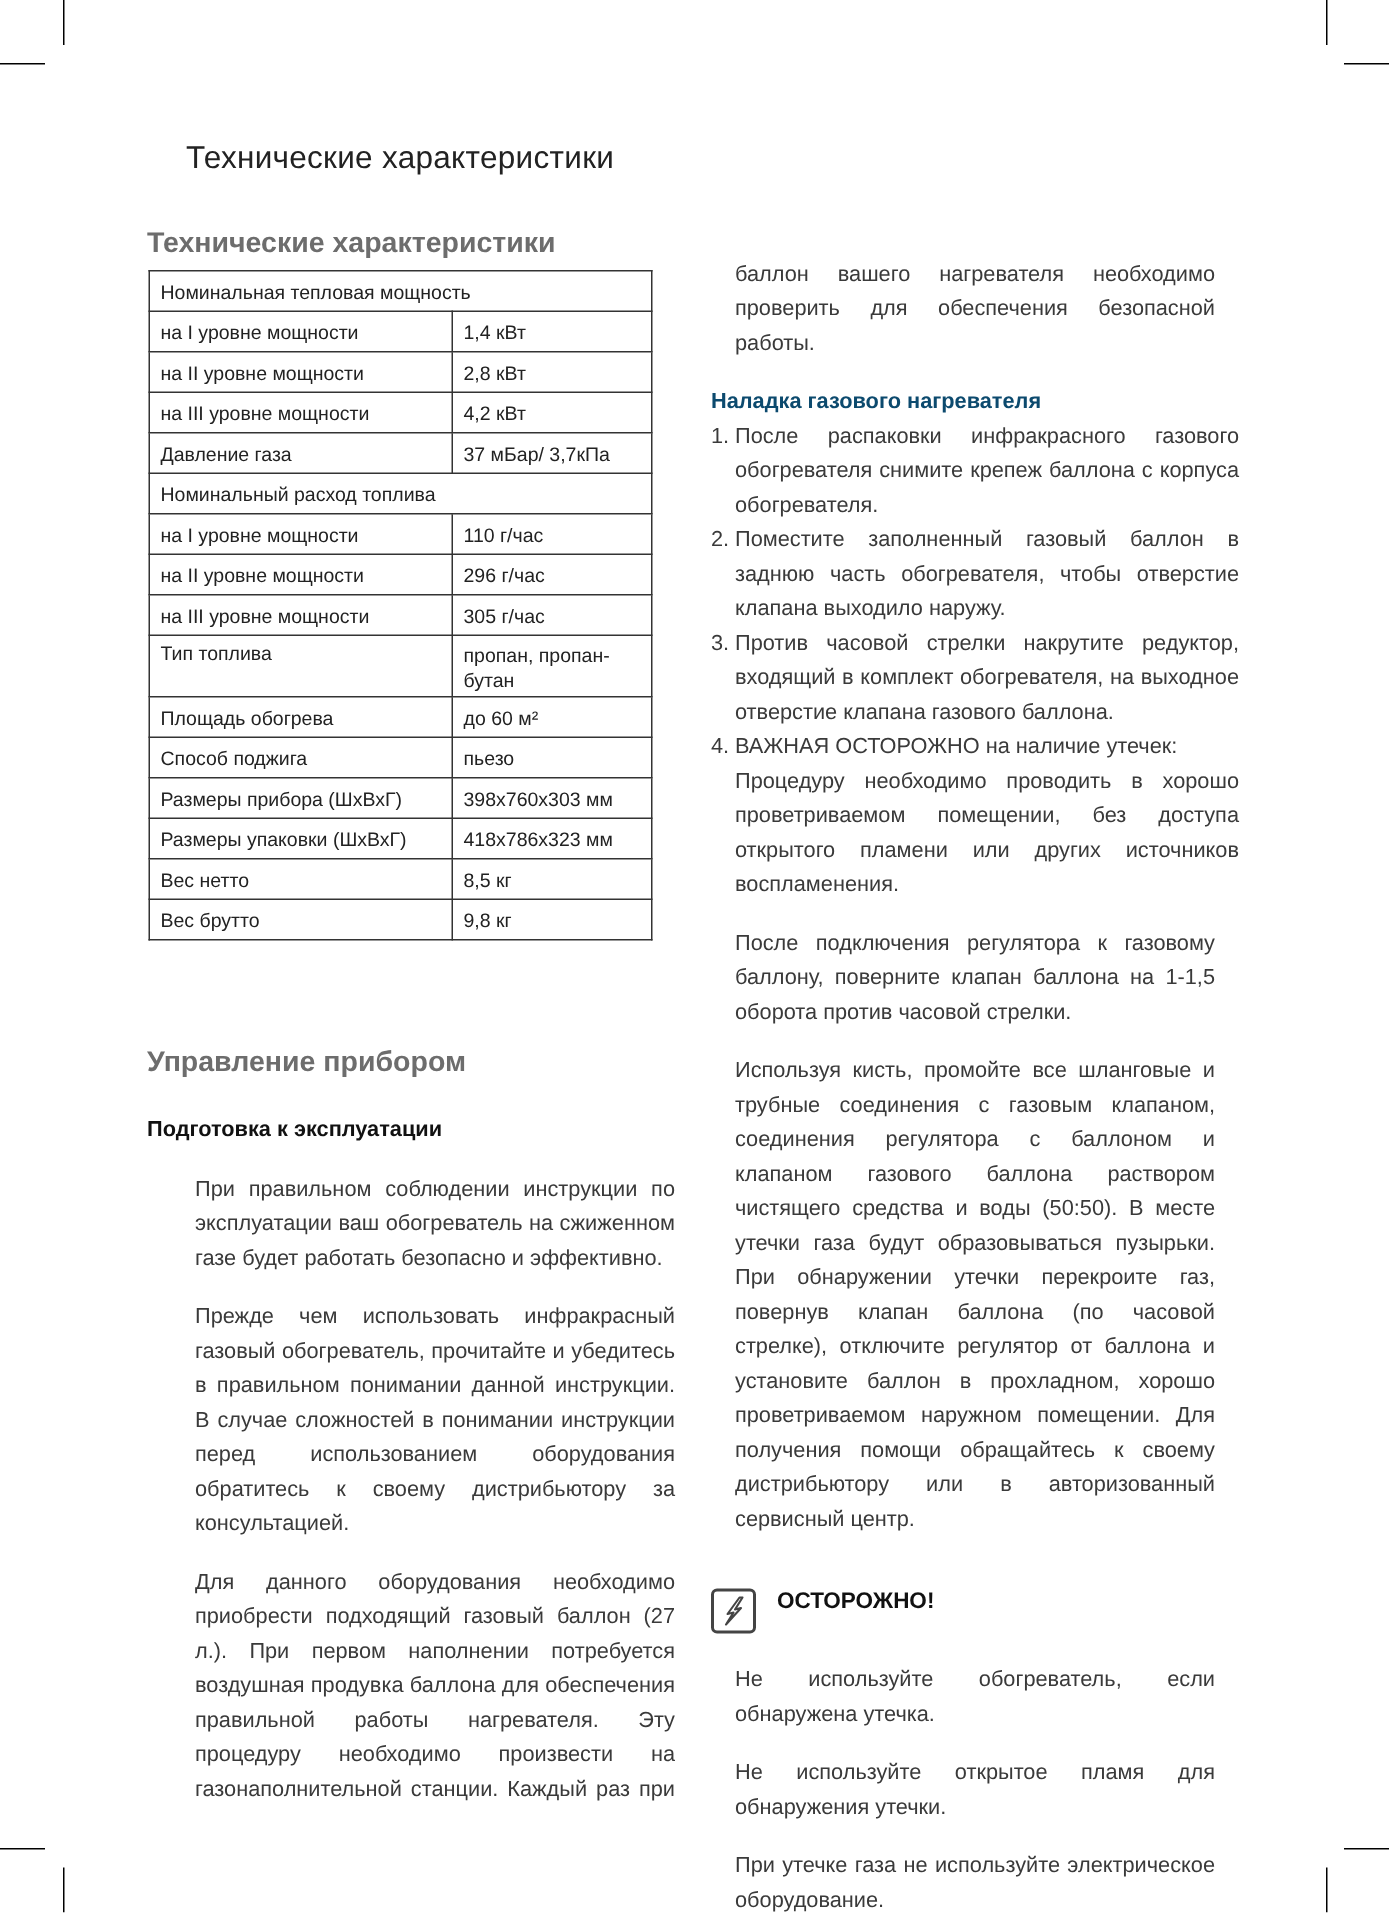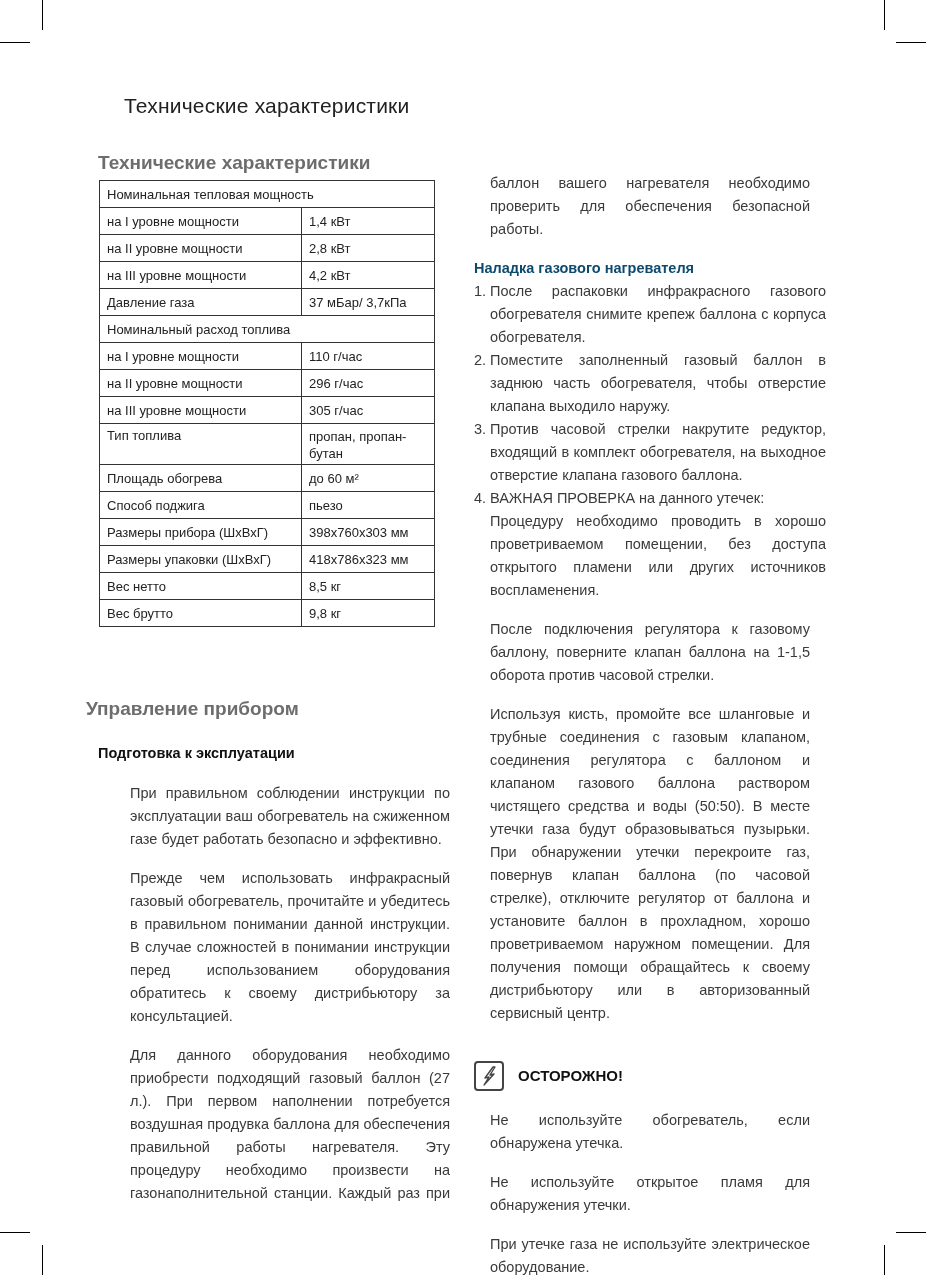--- a/index.html
+++ b/index.html
@@ -10,29 +10,29 @@
   .col { position: absolute; width: 352px; }
   .col-right { left: 474px; top: 156px; }
   .section-h { font-size: 19px; font-weight: bold; color: #6d6d6d; margin: 0; }
   .specs-h { position: absolute; left: 98px; top: 152px; }
   table.specs { position: absolute; left: 99px; top: 180px; width: 336px; border-collapse: collapse; font-size: 13px; color: #222; }
   table.specs td { border: 1px solid #333; padding: 0 7px; height: 26px; vertical-align: middle; }
   table.specs td.lbl-indent { text-align: left; }
   table.specs td.val { width: 118px; }
   table.specs tr.tall td { height: 36px; vertical-align: top; padding-top: 4px; }
   table.specs tr.tall td.val { line-height: 17px; margin-left: 36px; }
-  .control-h { position: absolute; left: 86px; top: 698px; text-align: right; }
+  .control-h { position: absolute; left: 98px; top: 698px; text-align: right; }
   .prep-h { position: absolute; left: 98px; top: 745px; font-size: 14.5px; font-weight: bold; color: #111; margin: 0; }
   .body-text { font-size: 14.5px; line-height: 23px; text-align: justify; color: #3a3a3a; margin: 16px; }
   .left-body { position: absolute; left: 114px; top: 766px; width: 352px; }
   .sub-h { font-size: 14.5px; font-weight: bold; color: #0c4a6e; margin: 0; line-height: 23px; }
   .ol-item { display: flex; font-size: 14.5px; line-height: 23px; color: #3a3a3a; }
   .ol-num { width: 16px; flex: 0 0 16px; }
   .ol-text { flex: 1; text-align: justify; }
-  .caution-row { display: flex; align-items: center; margin-top: 34px; height: 34px; }
+  .caution-row { display: flex; align-items: flex-start; margin-top: 34px; height: 34px; }
   .caution-icon { width: 30px; height: 30px; border: 2px solid #444; border-radius: 4px; box-sizing: border-box; display: flex; align-items: center; justify-content: center; }
   .caution-label { font-size: 15px; font-weight: bold; color: #111; margin-left: 14px; line-height: 18px; }
   .gap { height: 23px; }
 </style>
 </head>
 <body>
 
 <div class="crop" style="left:42px;top:0;width:1px;height:30px;"></div>
 <div class="crop" style="left:0;top:42px;width:30px;height:1px;"></div>
 <div class="crop" style="left:884px;top:0;width:1px;height:30px;"></div>
@@ -135,21 +135,21 @@
       <span class="ol-num">2.</span>
       <span class="ol-text">Поместите заполненный газовый баллон в заднюю часть обогревателя, чтобы отверстие клапана выходило наружу.</span>
     </div>
     <div class="ol-item">
       <span class="ol-num">3.</span>
       <span class="ol-text">Против часовой стрелки накрутите редуктор, входящий в комплект обогревателя, на выходное отверстие клапана газового баллона.</span>
     </div>
     <div class="ol-item">
       <span class="ol-num">4.</span>
       <span class="ol-text">
-        <span style="display:block;text-align:left;">ВАЖНАЯ ПРОВЕРКА на данного утечек:</span>
+        <span style="display:block;text-align:left;">ВАЖНАЯ ОСТОРОЖНО на наличие утечек:</span>
         <span style="display:block;">Процедуру необходимо проводить в хорошо проветриваемом помещении, без доступа открытого пламени или других источников воспламенения.</span>
       </span>
     </div>
   </div>
 
   <p class="body-text">После подключения регулятора к газовому баллону, поверните клапан баллона на  1-1,5 оборота против  часовой стрелки.</p>
   <p class="body-text">Используя кисть, промойте все шланговые и трубные соединения с газовым клапаном, соединения регулятора с баллоном и клапаном газового баллона раствором чистящего средства и воды (50:50). В месте утечки газа будут образовываться пузырьки. При обнаружении утечки перекроите газ, повернув клапан баллона (по часовой стрелке), отключите регулятор от баллона и установите баллон в прохладном, хорошо проветриваемом наружном помещении. Для получения помощи обращайтесь к своему дистрибьютору или в авторизованный сервисный центр.</p>
 
   <div class="caution-row">
     <span class="caution-icon">

